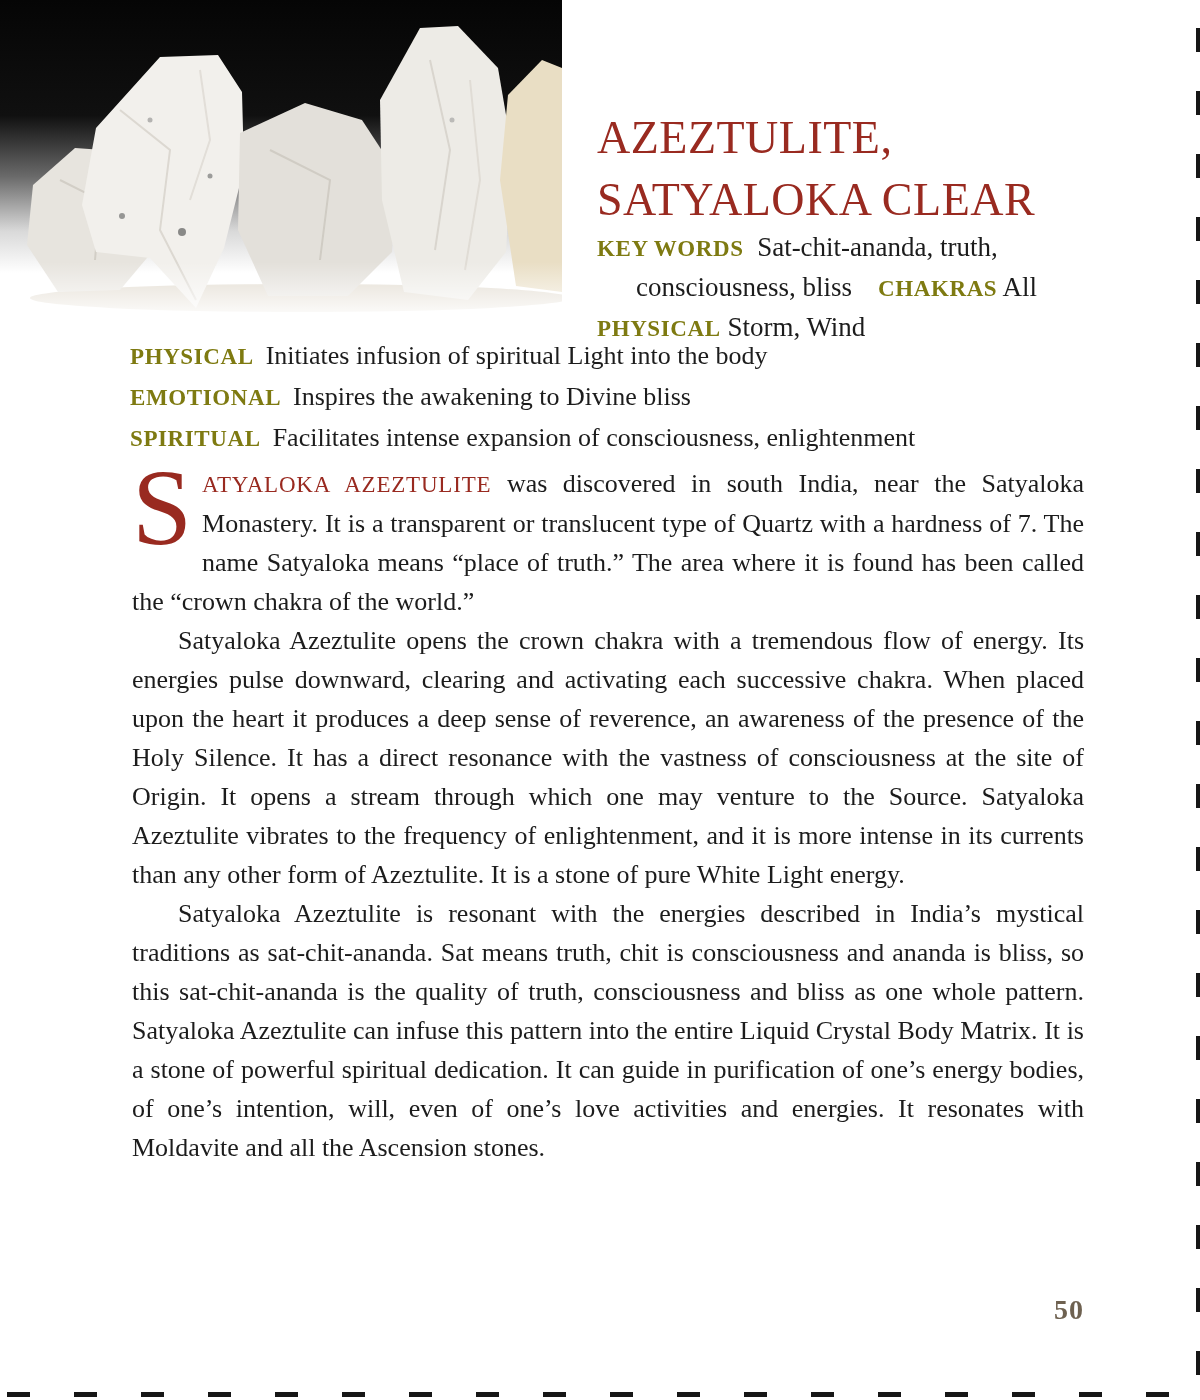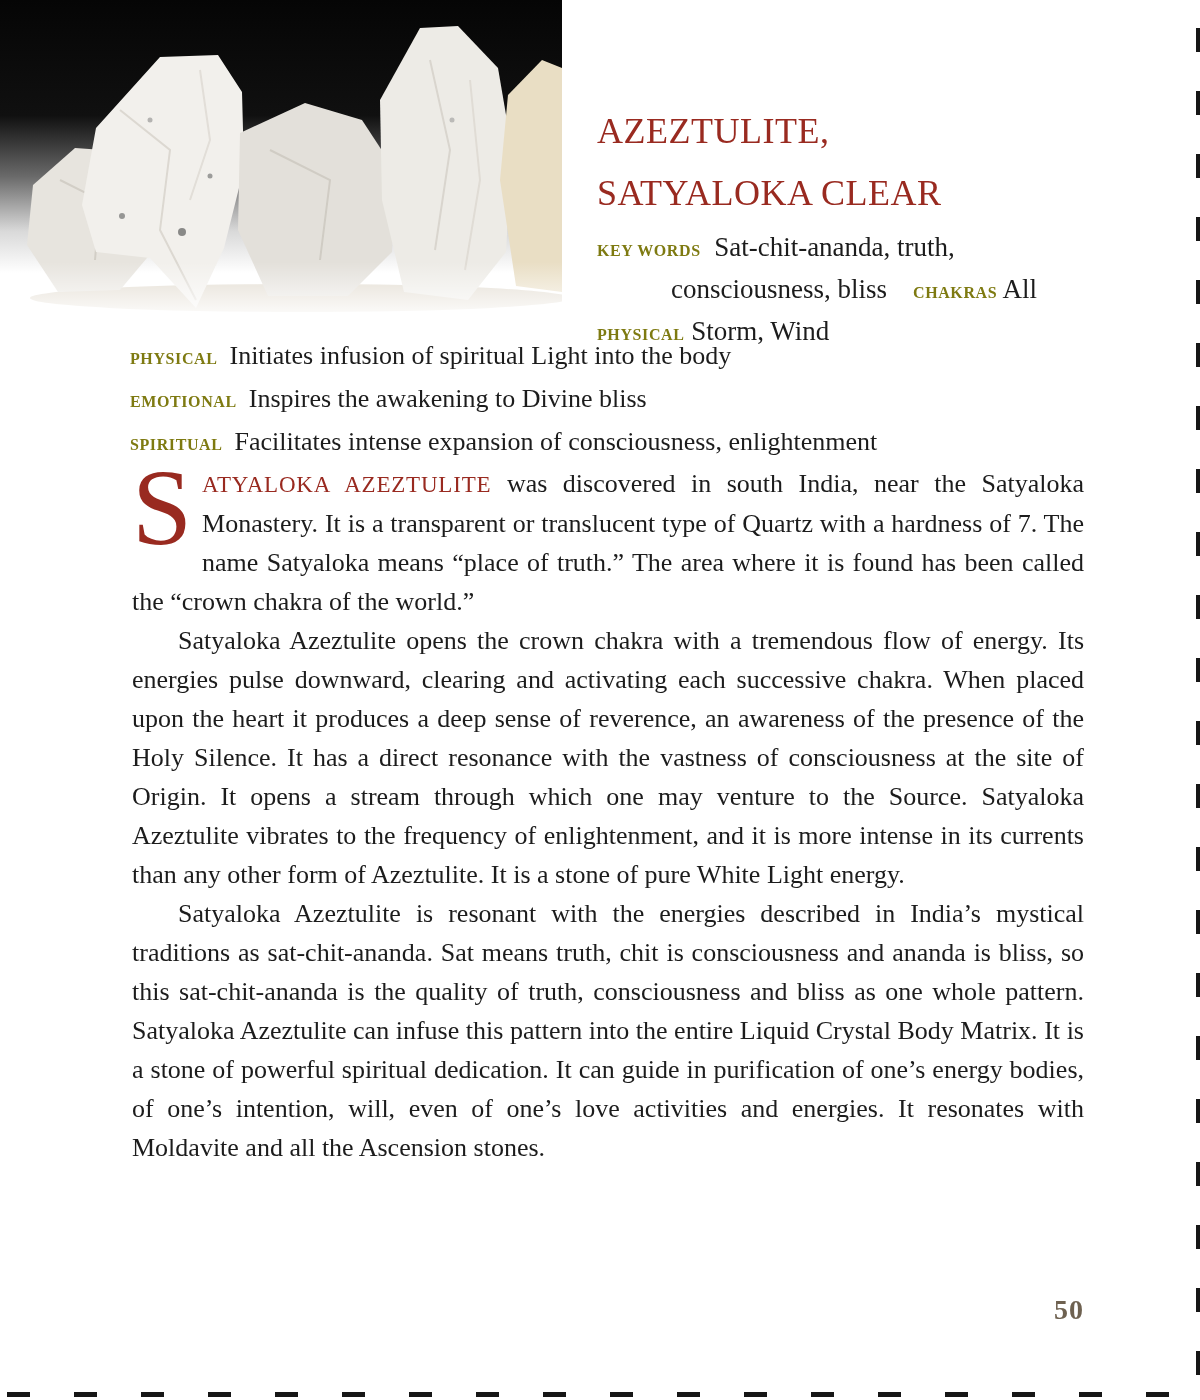--- a/index.html
+++ b/index.html
@@ -6,28 +6,28 @@
   .page {
     position:relative; width:1200px; height:1400px; background:#ffffff;
     font-family:"Liberation Serif", serif; color:#1c1c1c; overflow:hidden;
   }
   
   .photo { position:absolute; left:0; top:0; width:562px; height:321px; }
 
   
   .title {
     position:absolute; left:597px; top:76px; width:560px;
-    font-size:36px; line-height:62px; letter-spacing:0.5px;
+    font-size:46px; line-height:62px; letter-spacing:0.5px;
     color:#992a20; font-weight:normal;
   }
   .title div { white-space:nowrap; }
 
   
   .label {
-    font-weight:bold; color:#7e7a11; font-size:16px; letter-spacing:0.6px;
+    font-weight:bold; color:#7e7a11; font-size:23px; letter-spacing:0.6px;
   }
 
   
   .kw {
     position:absolute; left:597px; top:228px; width:440px;
     font-size:27px; line-height:38px;
   }
   .kw .l2 { padding-left:5px;text-align:right; }
   .kw .chakras-gap { margin-left:26px; }
   .it { }

